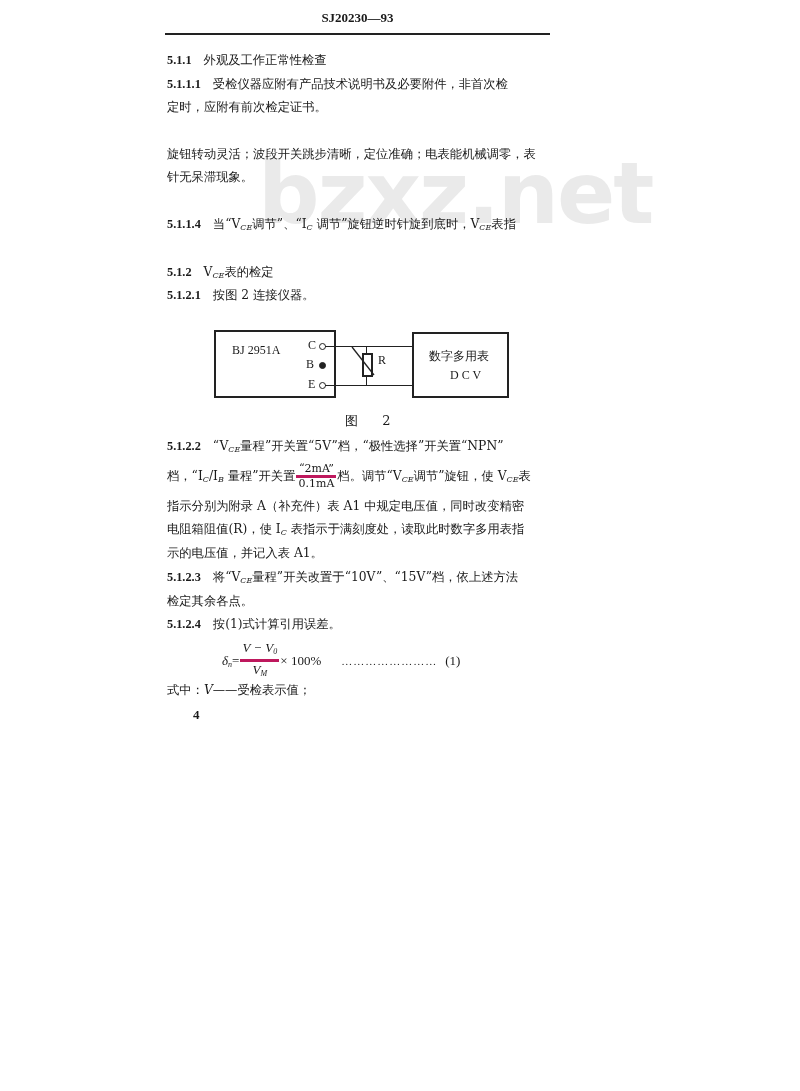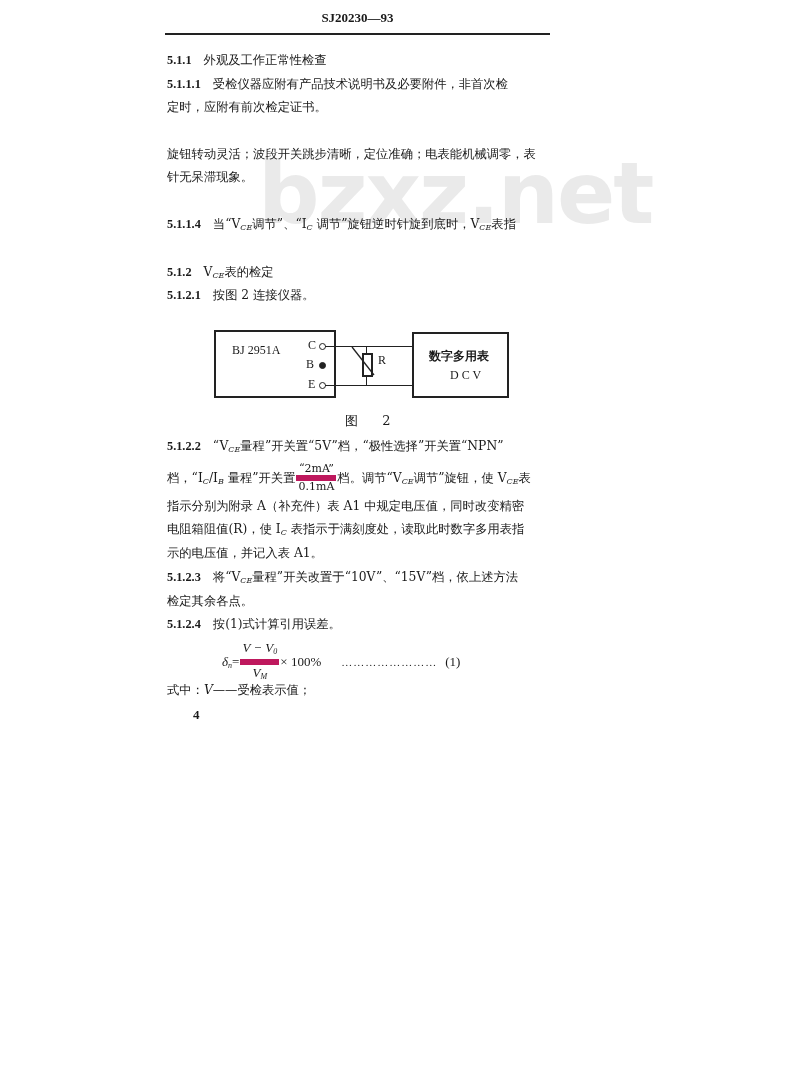--- a/index.html
+++ b/index.html
@@ -17,21 +17,21 @@
     position: absolute; left: 165px; top: 10px; width: 385px; text-align: center;
     font-family: "Liberation Serif", serif; font-weight: bold; font-size: 13px;
   }
   .header-rule { position: absolute; left: 165px; top: 33px; width: 385px; height: 2px; background: #222; }
   .line {
     position: absolute; left: 167px; font-size: 12.3px; white-space: nowrap; line-height: 16px;
   }
   .num { font-family: "Liberation Serif", serif; font-weight: bold; margin-right: 12px; }
   .sub { font-size: 8px; vertical-align: -2px; font-style: italic; }
   .frac { display: inline-block; vertical-align: middle; text-align: center; font-size: 11px; line-height: 12px; margin: 0 1px; }
-  .frac .top { display: block; border-bottom: 6px solid #be185d; padding: 0 2px; }
+  .frac .top { display: block; border-bottom: 3px solid #be185d; padding: 0 2px; }
   .frac .bot { display: block; padding: 0 2px; }
   .diagram { position: absolute; left: 200px; top: 320px; width: 330px; height: 80px; }
   .box { position: absolute; border: 2px solid #222; }
   .box-label { position: absolute; font-family: "Liberation Serif", serif; font-size: 12px; }
   .wire { position: absolute; background: #222; height: 1px; }
   .vwire { position: absolute; background: #222; width: 1px; }
   .fig-caption { position: absolute; left: 345px; top: 412px; font-size: 13px; letter-spacing: 10px; }
   .formula { position: absolute; left: 222px; top: 640px; font-family: "Liberation Serif", serif; font-size: 13px; display: flex; align-items: center; }
   .formula i { font-style: italic; }
   .dots { margin-left: 20px; letter-spacing: 1px; font-size: 11px; }
@@ -87,21 +87,21 @@
     <div class="wire" style="left:125px; top:65px; width:88px;"></div>
     <div class="vwire" style="left:166px; top:26px; height:39px;"></div>
 
     <div style="position:absolute; left:162px; top:33px; width:7px; height:20px; border:2px solid #222; background:#fff;"></div>
     <svg style="position:absolute; left:150px; top:25px;" width="30" height="35">
       <line x1="2" y1="2" x2="24" y2="30" stroke="#222" stroke-width="1.3"></line>
     </svg>
     <div class="box-label" style="left:178px; top:33px;">R</div>
 
     <div class="box" style="left:212px; top:12px; width:93px; height:62px;"></div>
-    <div class="box-label" style="left:229px; top:28px; font-weight:bold;">数字多用表</div>
+    <div class="box-label" style="left:229px; top:28px; font-weight:normal;">数字多用表</div>
     <div class="box-label" style="left:250px; top:48px;">D C V</div>
   </div>
   <div class="fig-caption">图 2</div>
 
   <div class="line" style="top:438px">
     <span class="num">5.1.2.2</span><span>“V</span><span class="sub">CE</span><span>量程”开关置“5V”档，“极性选择”开关置“NPN”</span>
   </div>
   <div class="line" style="top:463px; line-height:24px;">
     <span>档，“I</span><span class="sub">C</span><span>/I</span><span class="sub">B</span><span> 量程”开关置</span><span class="frac"><span class="top">“2mA”</span><span class="bot">0.1mA</span></span><span>档。调节“V</span><span class="sub">CE</span><span>调节”旋钮，使 V</span><span class="sub">CE</span><span>表</span>
   </div>

